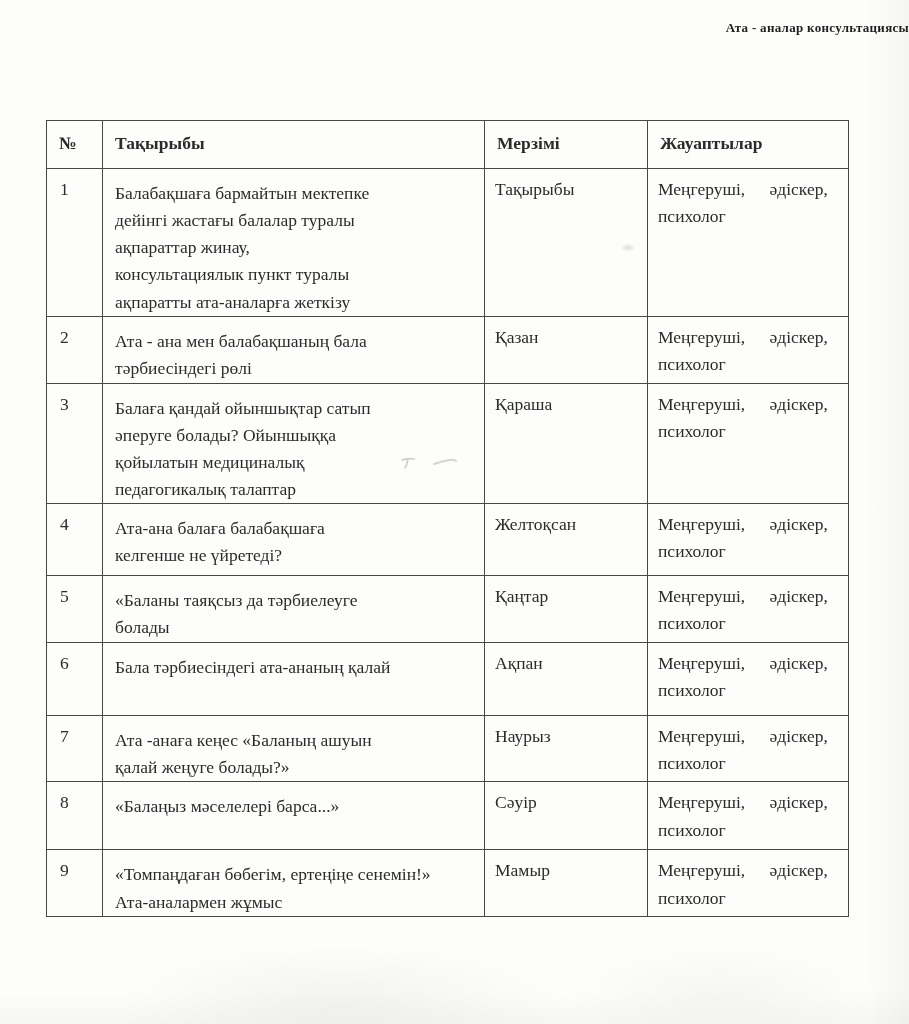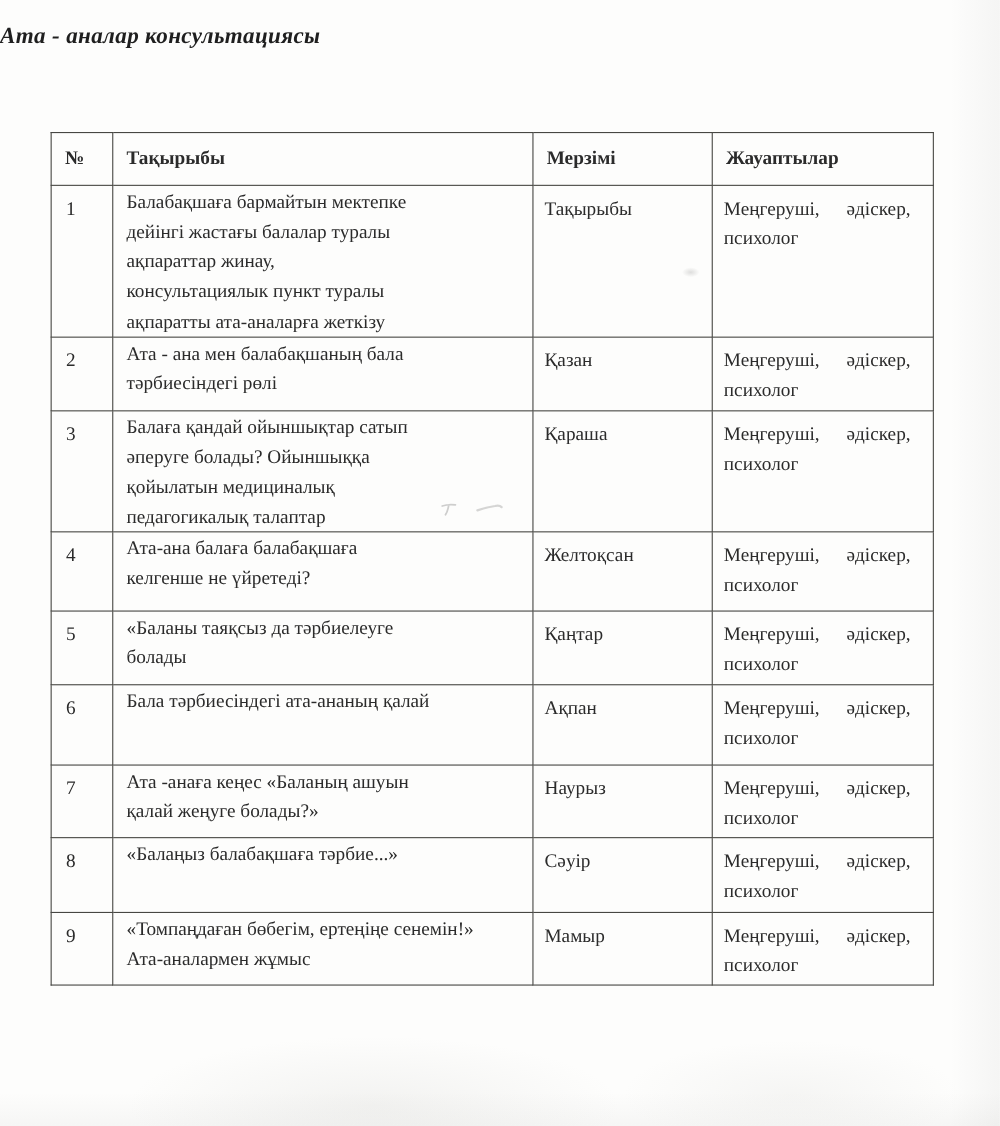--- a/index.html
+++ b/index.html
@@ -17,26 +17,25 @@
       linear-gradient(to bottom, rgba(0,0,0,0) 97%, rgba(150,150,150,0.07) 100%);
     font-family: "Liberation Serif", "DejaVu Serif", serif;
     color: #262626;
   }
 
   .doc-title {
     position: absolute;
     top: 20px;
     left: 0;
     right: 0;
-    text-align: left;
-    font-size: 21px;
+    text-align: right;
+    font-size: 13px;
     font-weight: bold;
     letter-spacing: 0.3px;
     color: #1f1f1f;
-    font-style: italic;
   }
 
   .intro {
     position: absolute;
     top: 57px;
     left: 88px;
     width: 789px;
     font-size: 18px;
     line-height: 1.62;
     text-align: justify;
@@ -63,21 +62,21 @@
   }
 
   td.hdr {
     font-weight: bold;
     font-size: 18px;
     padding: 9px 8px 0 12px;
     color: #1f1f1f;
   }
 
   td.num   { padding: 7px 4px 0 13px; }
-  td.topic { padding: 1px 8px 0 12px; white-space: pre-line; margin-top: 24px; }
+  td.topic { padding: 11px 8px 0 12px; white-space: pre-line; margin-top: 24px; }
   td.term  { padding: 7px 6px 0 10px; }
   td.resp  { padding: 7px 8px 0 10px; white-space: pre-line; word-spacing: 20px; font-family: Liberation Serif, serif; }
 
   td.topic.spread { word-spacing: 15px; }
   td.term.low     { padding-top: 40px; }
 
   .smudge { position: absolute; pointer-events: none; }
   .dot {
     position: absolute;
     top: 243px; left: 620px;
@@ -171,21 +170,21 @@
         <td class="num">7</td>
         <td class="topic">Ата -анаға кеңес «Баланың ашуын
 қалай жеңуге болады?»</td>
         <td class="term">Наурыз</td>
         <td class="resp">Меңгеруші, әдіскер,
 психолог</td>
       </tr>
 
       <tr style="height:68px">
         <td class="num">8</td>
-        <td class="topic">«Балаңыз балабақшаға тәрбие...»</td>
+        <td class="topic">«Балаңыз мәселелері барса...»</td>
         <td class="term">Сәуір</td>
         <td class="resp">Меңгеруші, әдіскер,
 психолог</td>
       </tr>
 
       <tr style="height:66px">
         <td class="num">9</td>
         <td class="topic">«Томпаңдаған бөбегім, ертеңіңе сенемін!»
 Ата-аналармен жұмыс</td>
         <td class="term">Мамыр</td>

